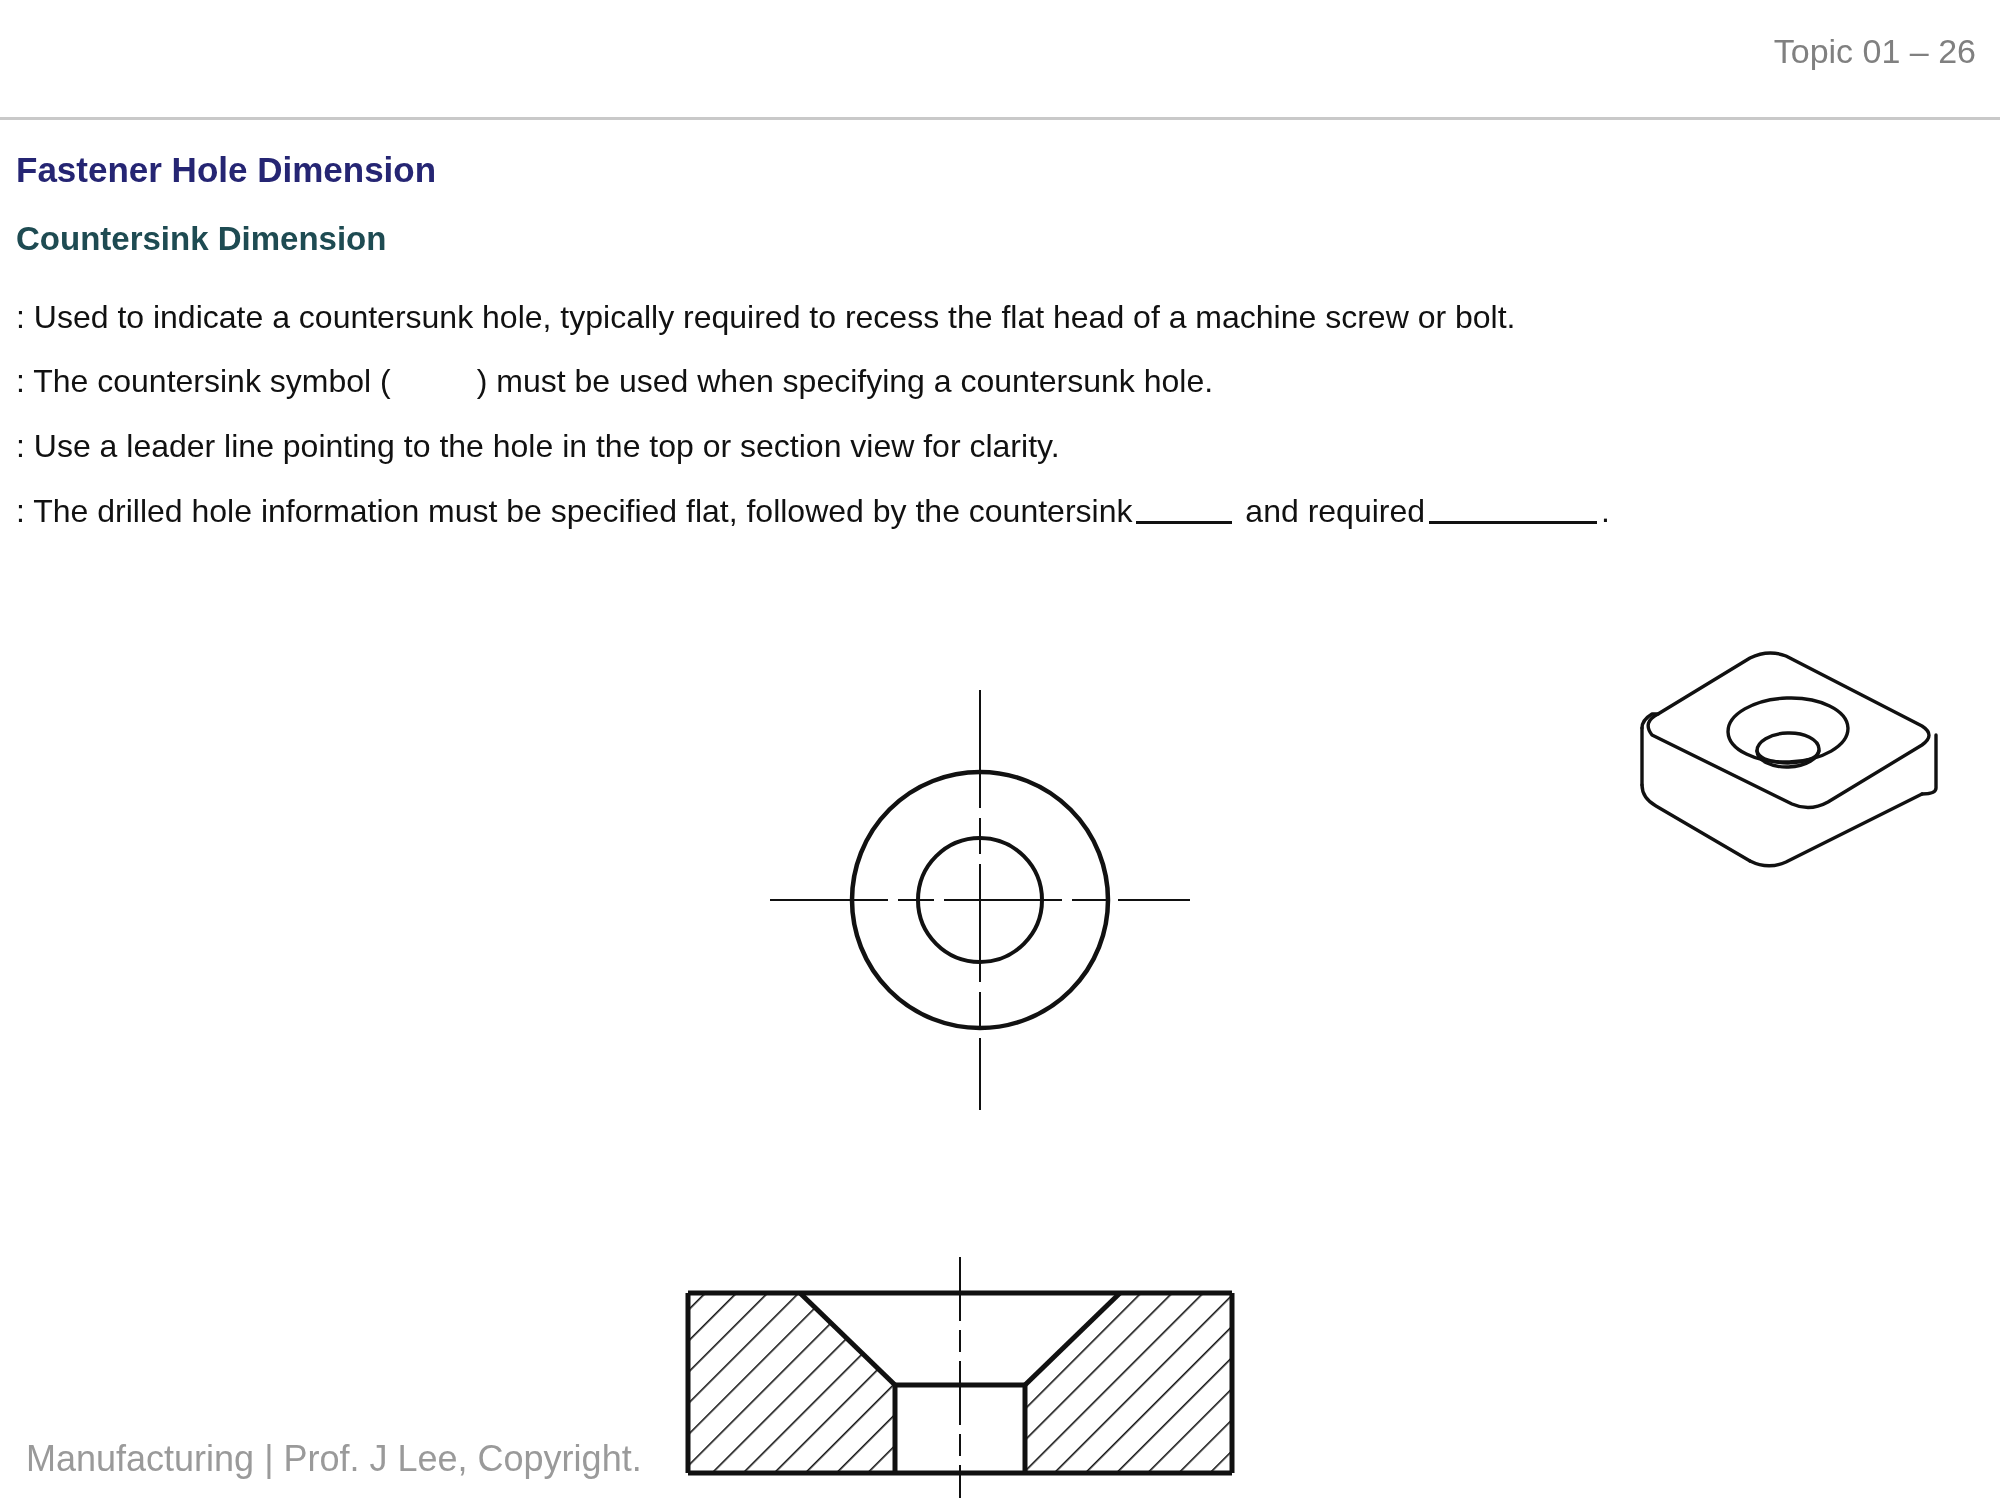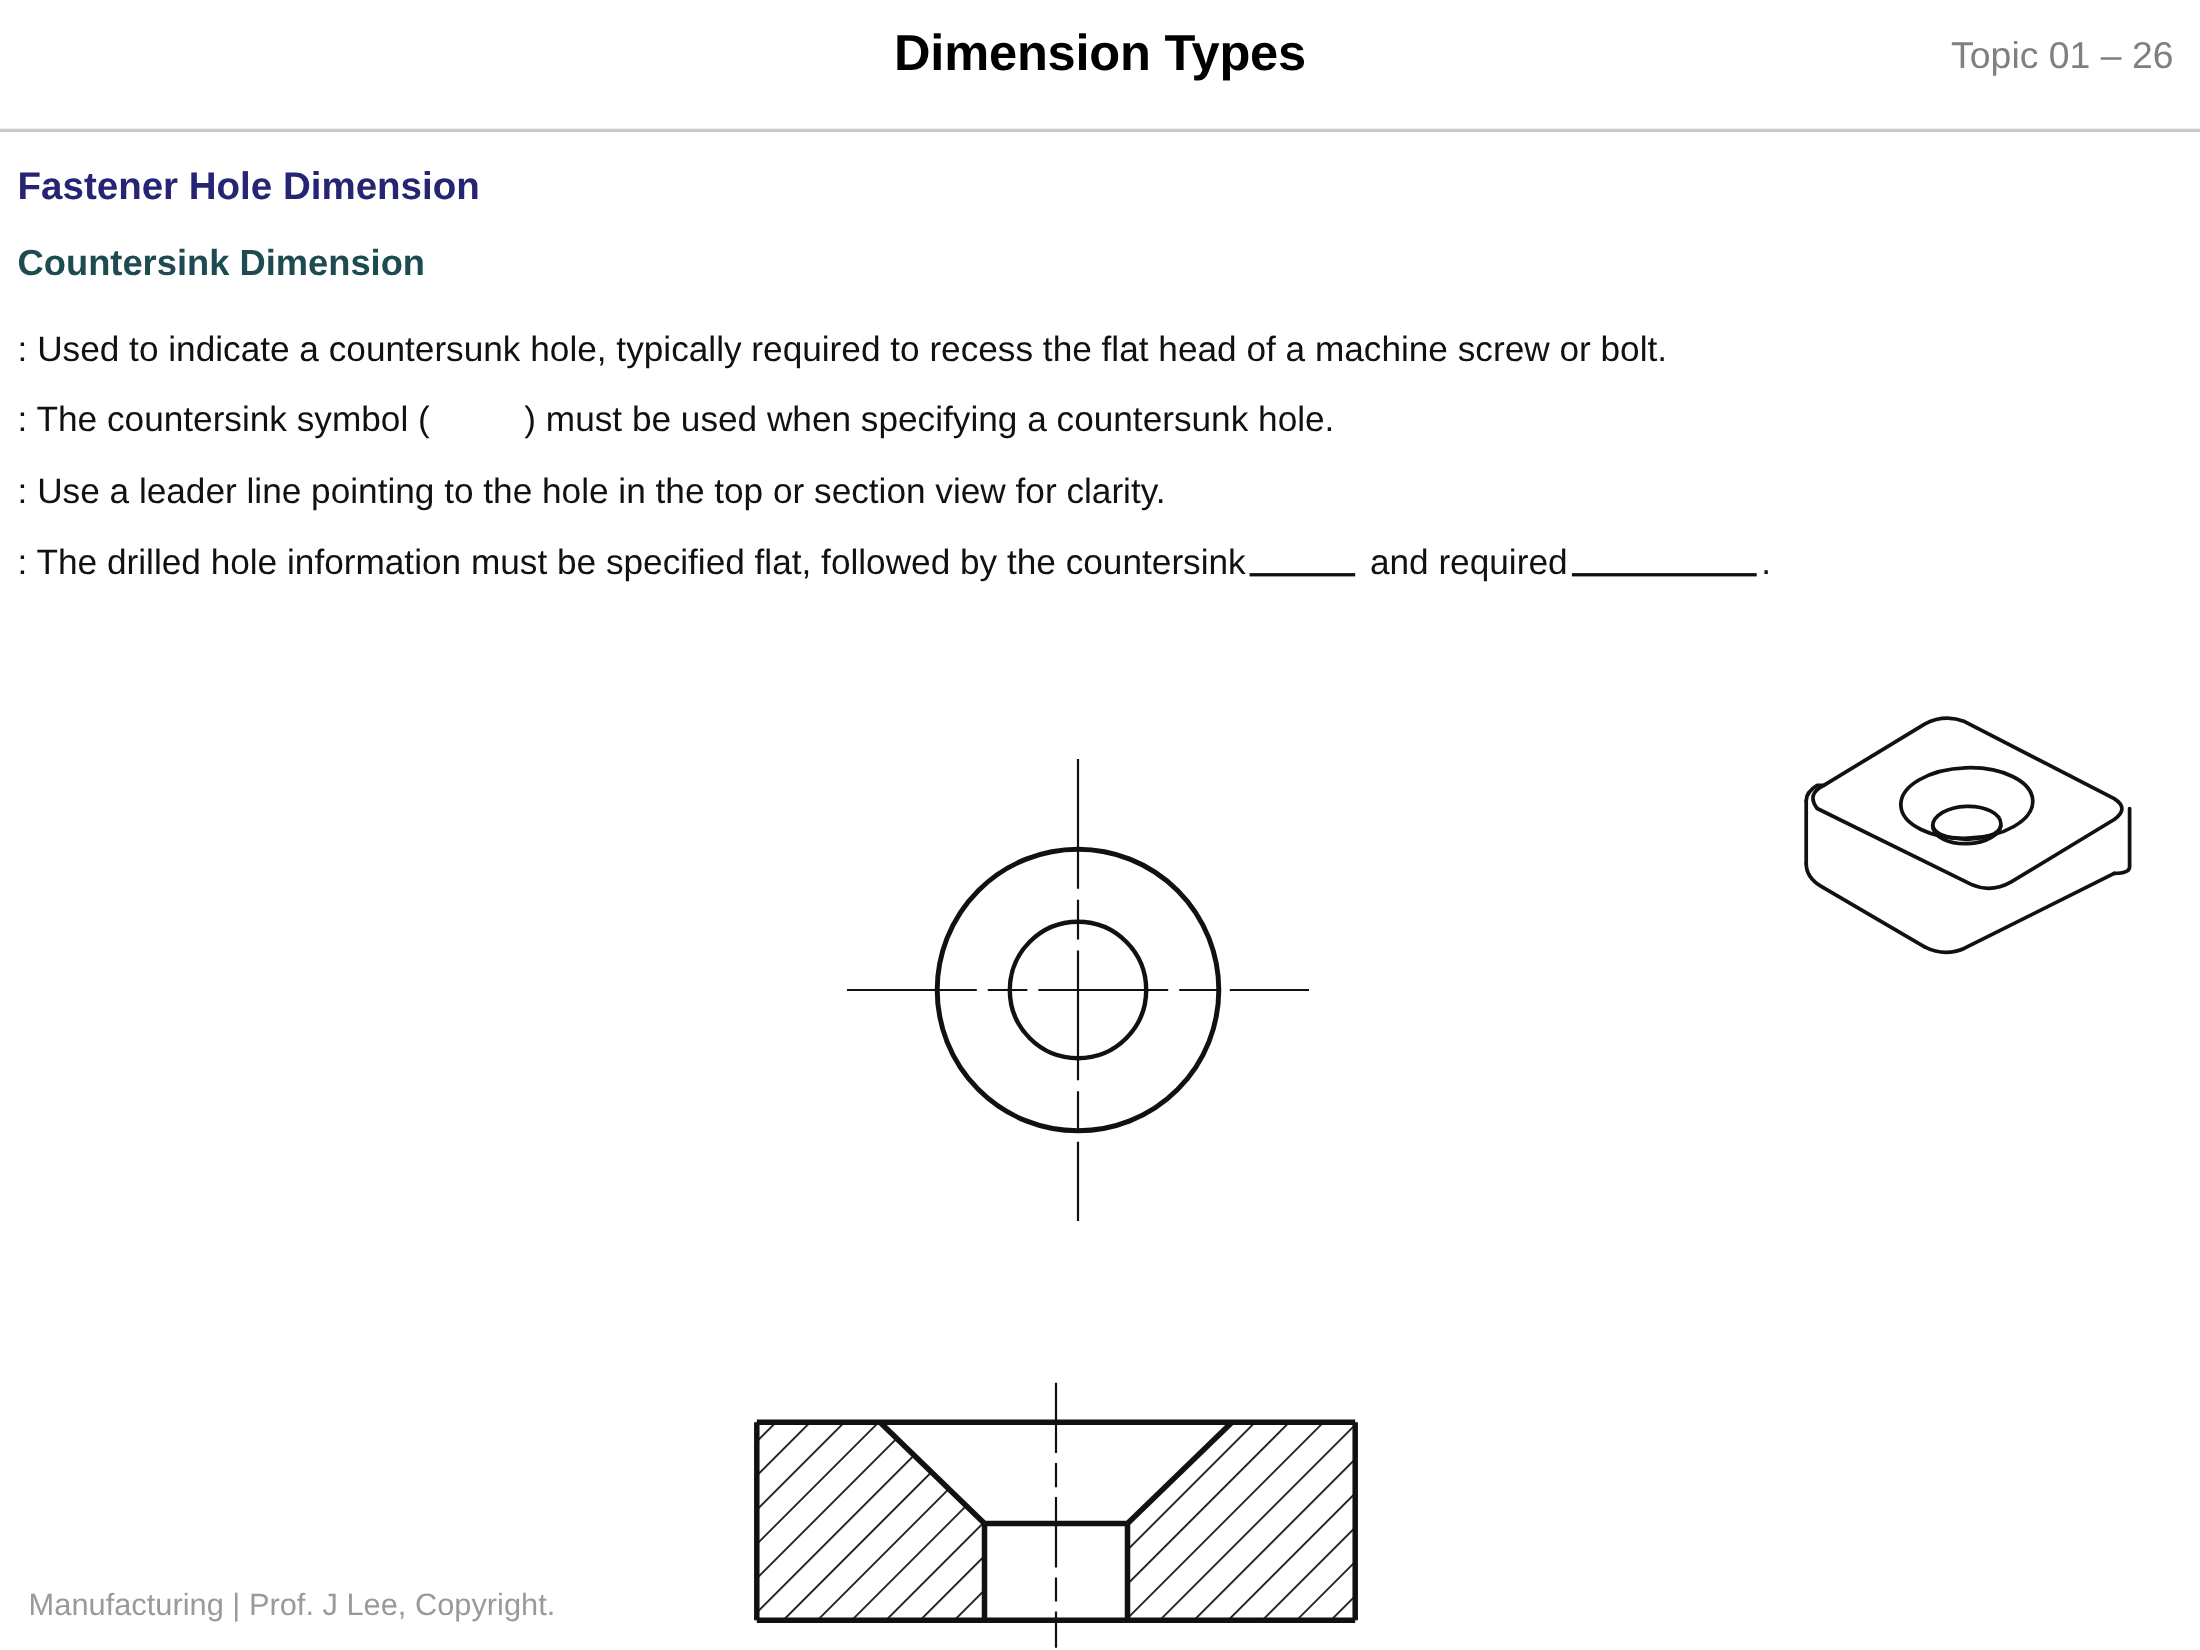--- a/index.html
+++ b/index.html
@@ -129,31 +129,30 @@
     left: 680px;
     top: 1255px;
     width: 560px;
     height: 245px;
   }
 
   #footer-credit {
     position: absolute;
     left: 26px;
     top: 1440px;
-    font-size: 28px;
+    font-size: 36px;
     color: #9a9a9a;
     line-height: 38px;
     white-space: nowrap;
   }
 </style>
 </head>
 <body>
 
 <div id="slide-header">
-  <div id="slide-title">Dimension Types</div>
   <div id="topic-label">Topic 01 – 26</div>
   <div id="header-divider"></div>
 </div>
 
 <div id="heading-primary">Fastener Hole Dimension</div>
 
 <div id="heading-secondary">Countersink Dimension</div>
 
 <div class="bullet-line" id="bullet-0">: Used to indicate a countersunk hole, typically required to recess the flat head of a machine screw or bolt.</div>
 

